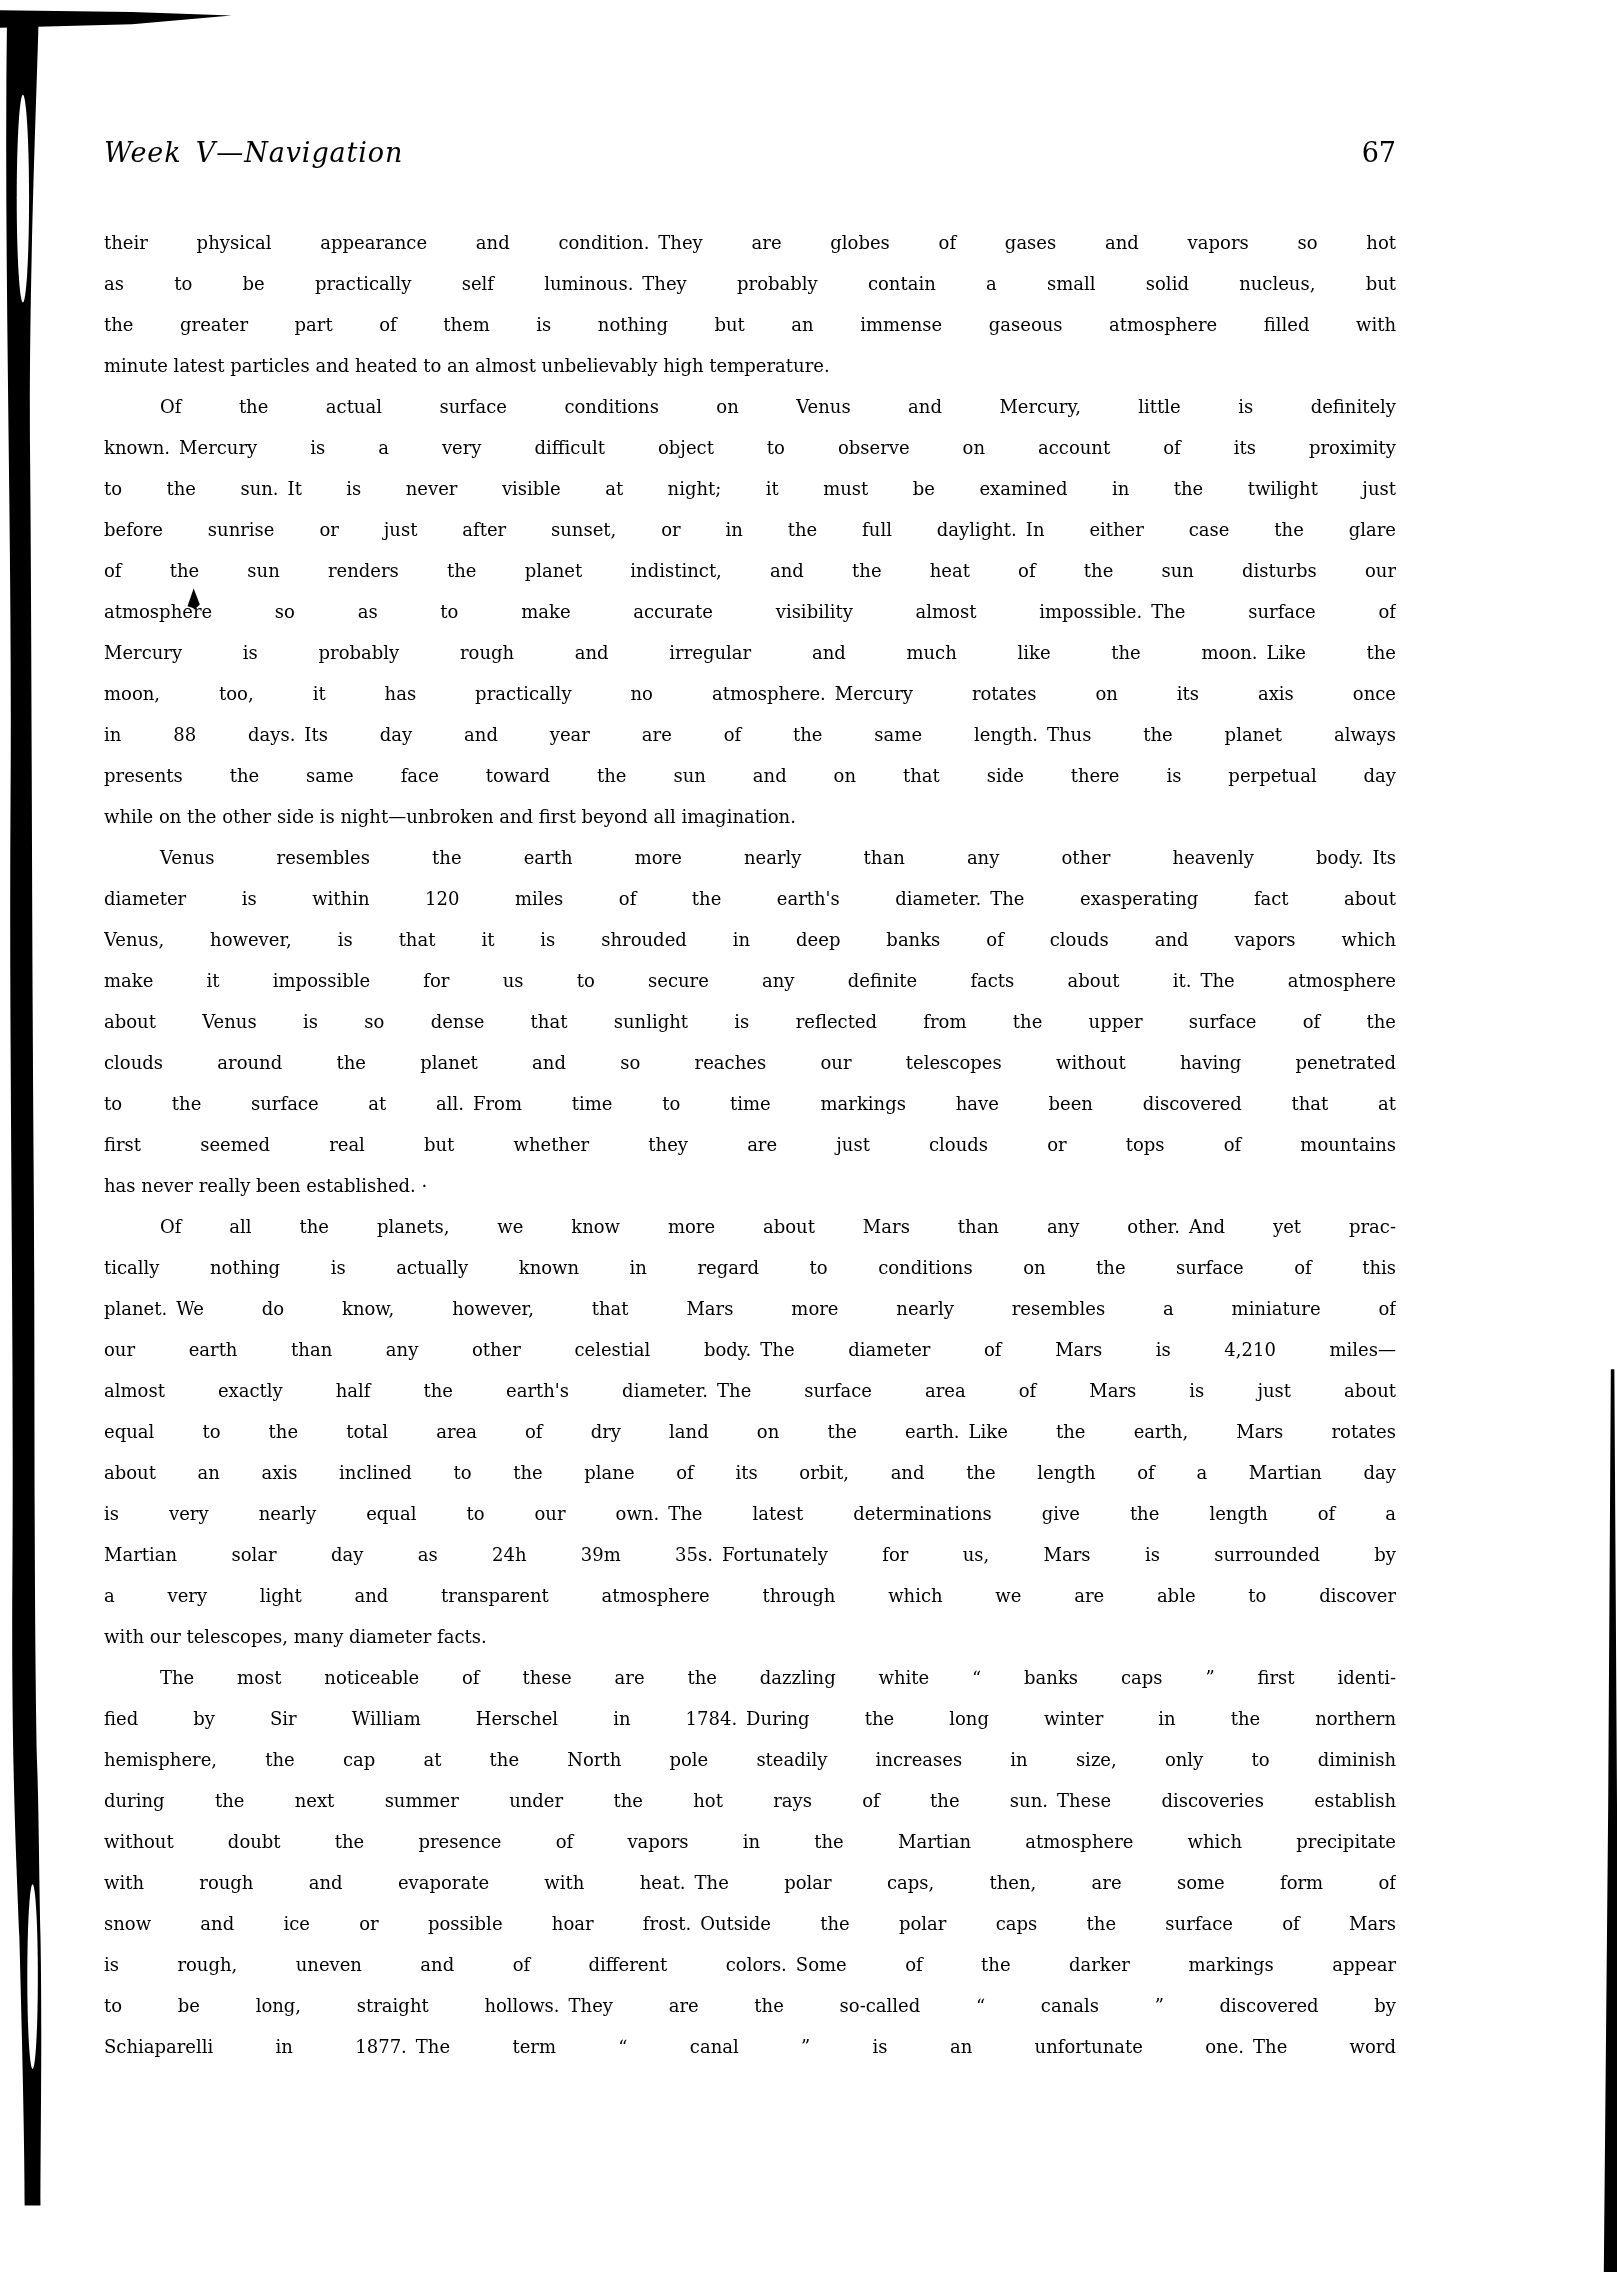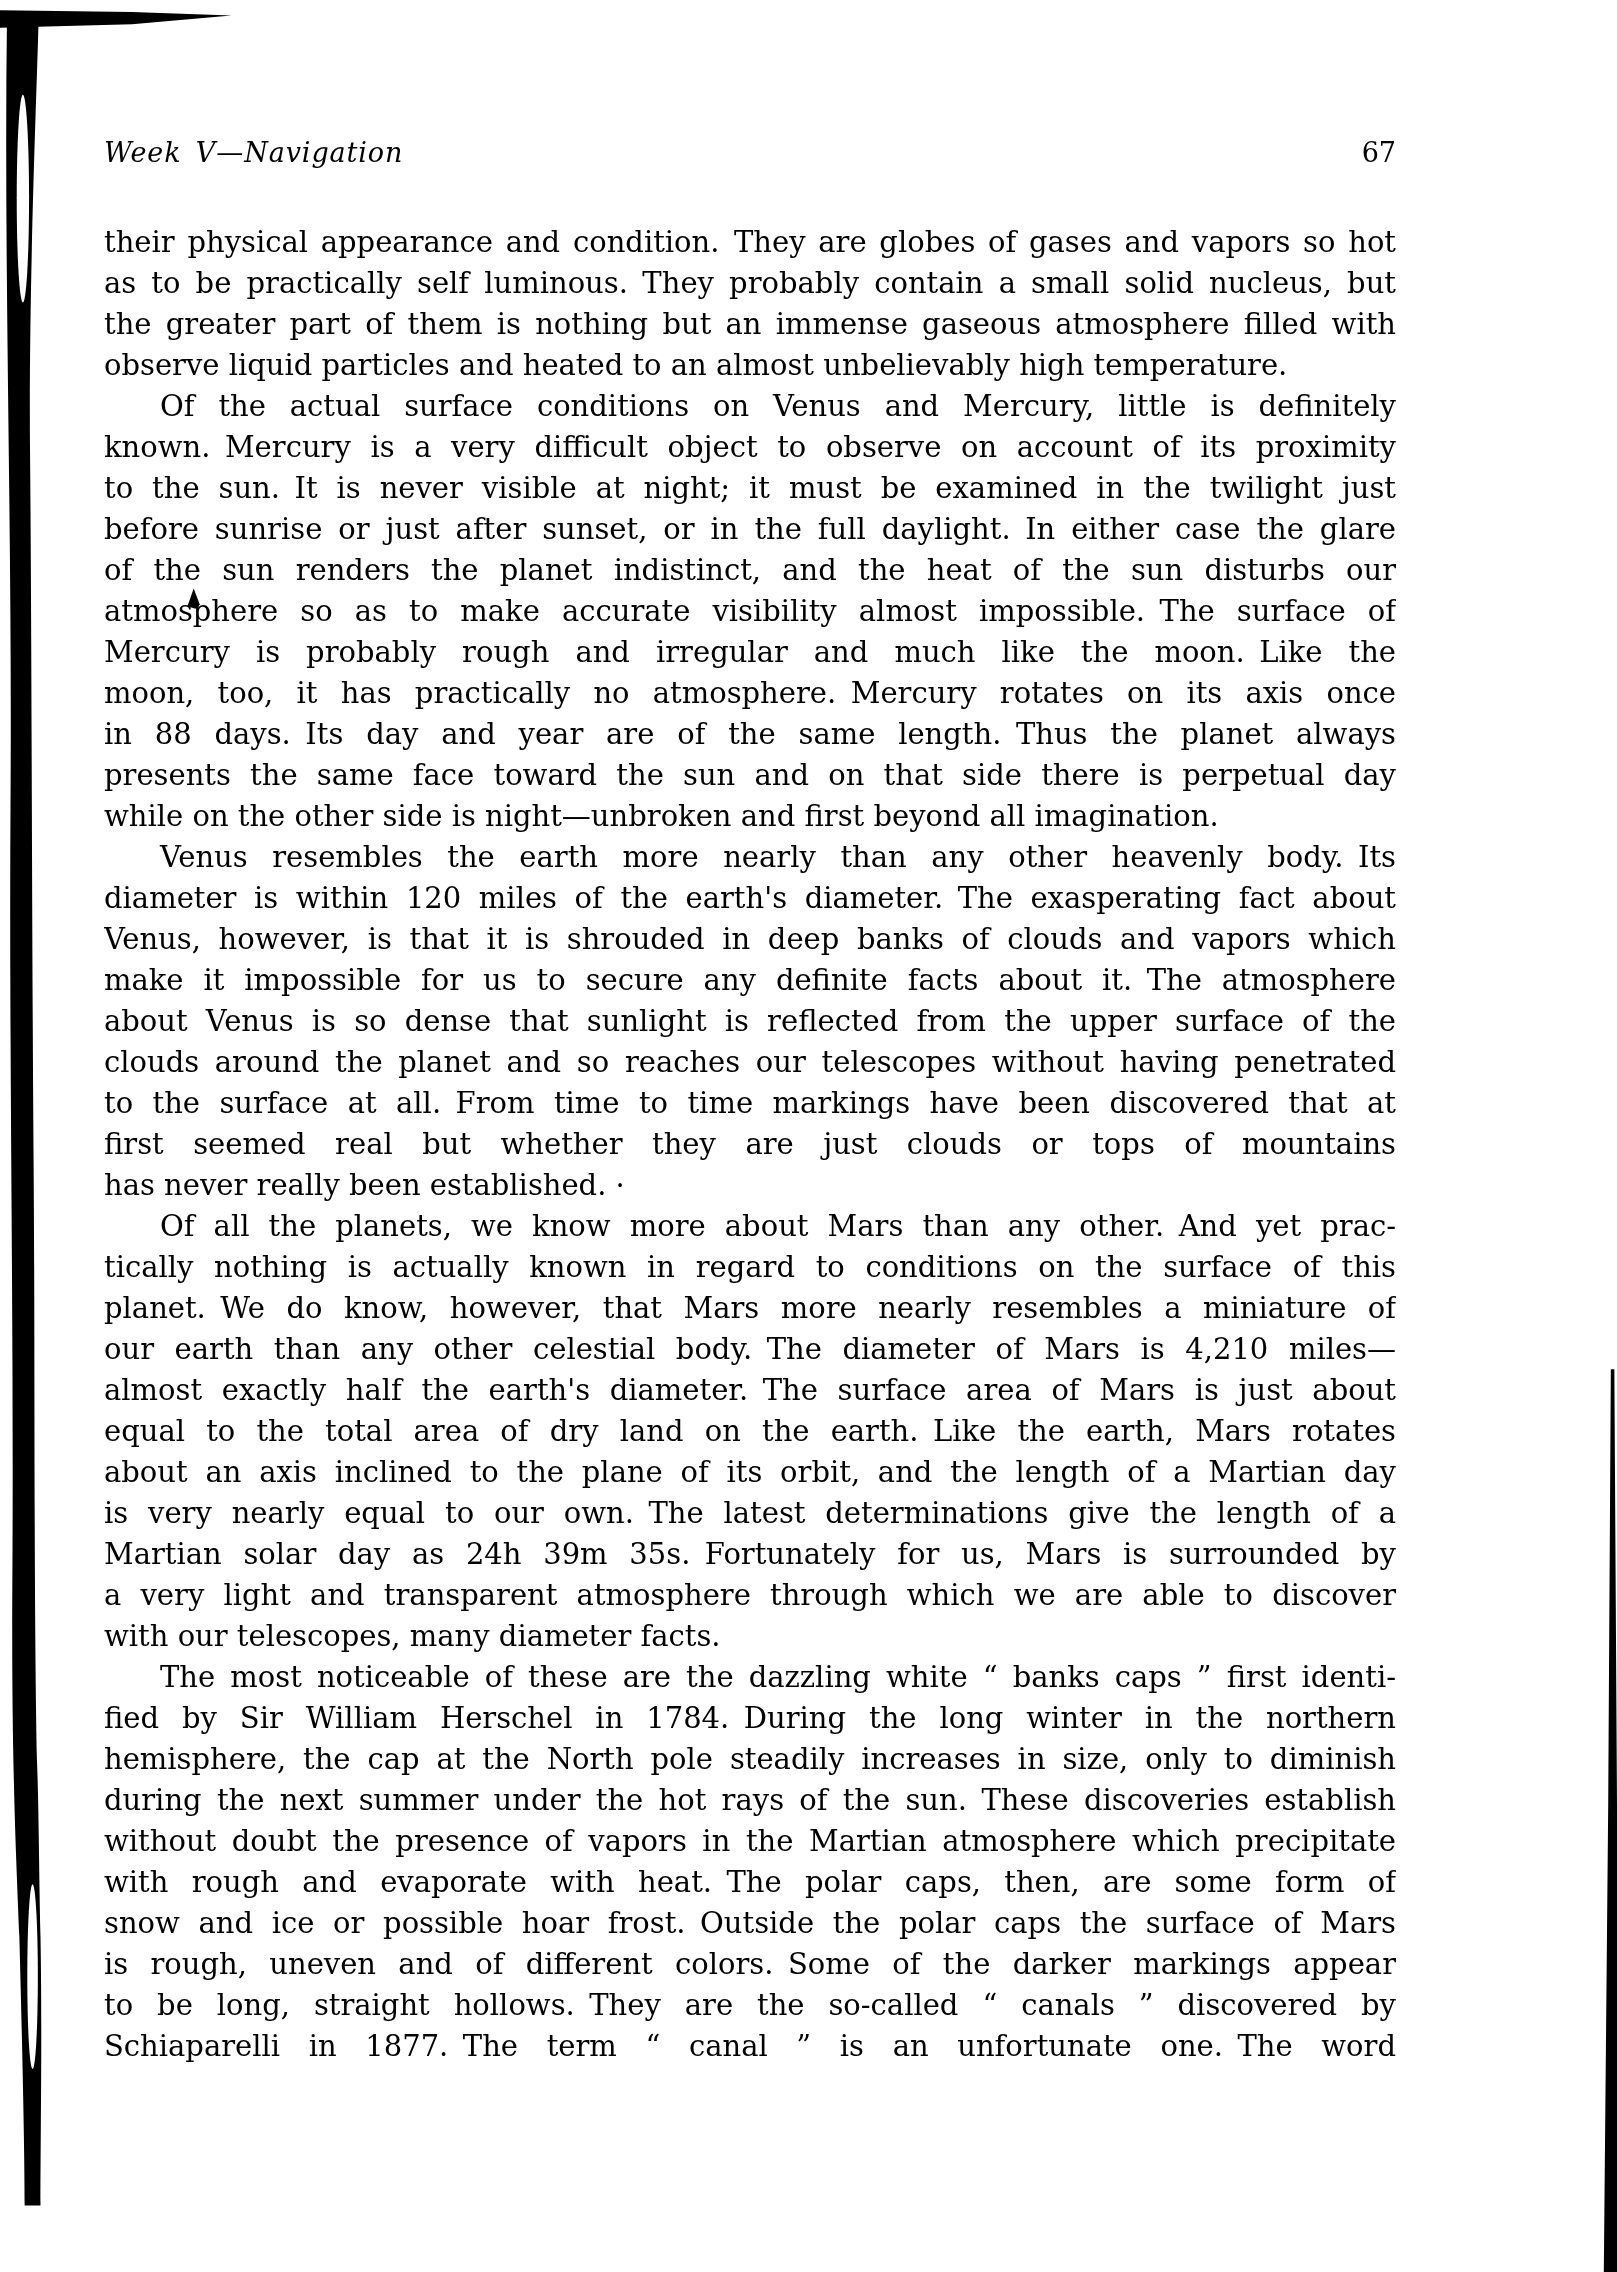--- a/index.html
+++ b/index.html
@@ -22,21 +22,21 @@
   #running-title{
     font-style:italic;
     font-size:27px;
     letter-spacing:0.9px;
   }
   #page-number{
     font-size:27px;
   }
   #body-text{
     position:absolute;left:104px;top:222px;width:1292px;
-    font-size:29px;
+    font-size:18px;
   }
   .para{margin:0;padding:0;}
   .line{
     height:41px;
     line-height:41px;
     text-align:justify;
     -moz-text-align-last:justify;
     text-align-last:justify;
     white-space:normal;
     overflow:hidden;
@@ -76,21 +76,21 @@
 <div id="page-header">
   <span id="running-title">Week V—Navigation</span>
   <span id="page-number">67</span>
 </div>
 
 <div id="body-text">
     <div class="para">
       <div class="line">their physical appearance and condition. They are globes of gases and vapors so hot</div>
       <div class="line">as to be practically self luminous. They probably contain a small solid nucleus, but</div>
       <div class="line">the greater part of them is nothing but an immense gaseous atmosphere filled with</div>
-      <div class="line paraend">observe liquid particles and heated to an almost unbelievably high temperature.</div>
+      <div class="line paraend">minute latest particles and heated to an almost unbelievably high temperature.</div>
     </div>
     <div class="para">
       <div class="line indent">Of the actual surface conditions on Venus and Mercury, little is definitely</div>
       <div class="line">known. Mercury is a very difficult object to observe on account of its proximity</div>
       <div class="line">to the sun. It is never visible at night; it must be examined in the twilight just</div>
       <div class="line">before sunrise or just after sunset, or in the full daylight. In either case the glare</div>
       <div class="line">of the sun renders the planet indistinct, and the heat of the sun disturbs our</div>
       <div class="line">atmosphere so as to make accurate visibility almost impossible. The surface of</div>
       <div class="line">Mercury is probably rough and irregular and much like the moon. Like the</div>
       <div class="line">moon, too, it has practically no atmosphere. Mercury rotates on its axis once</div>

